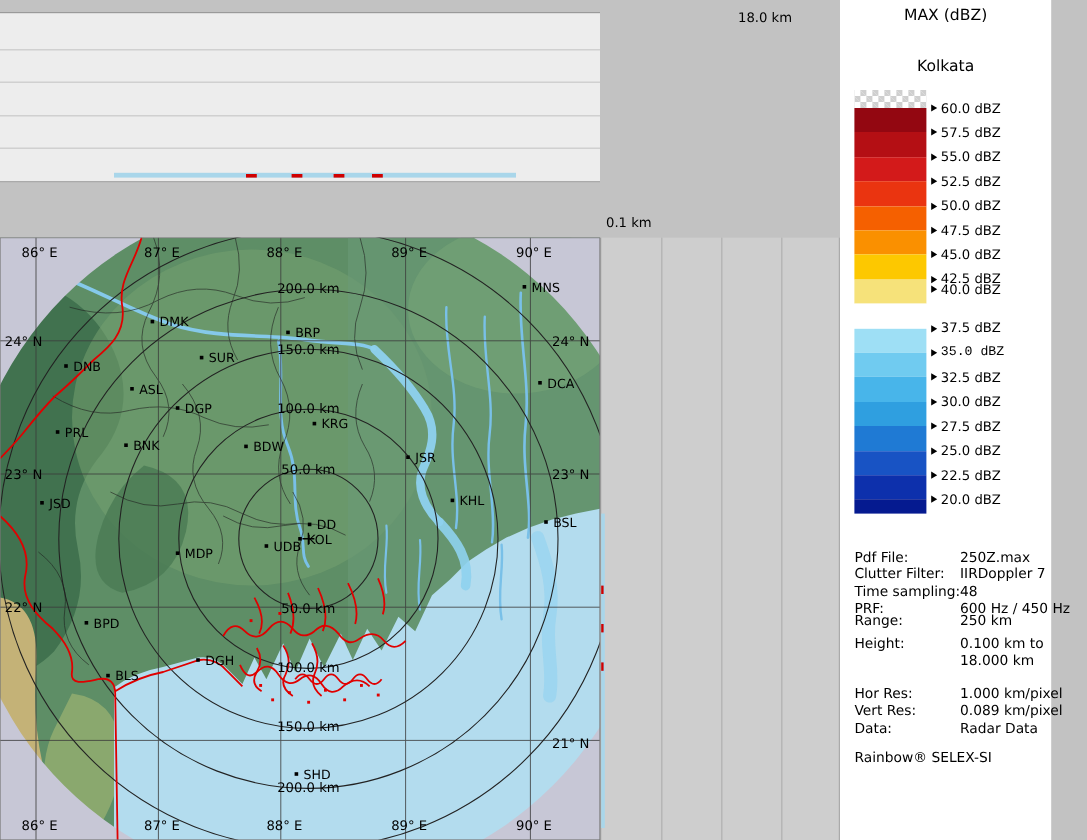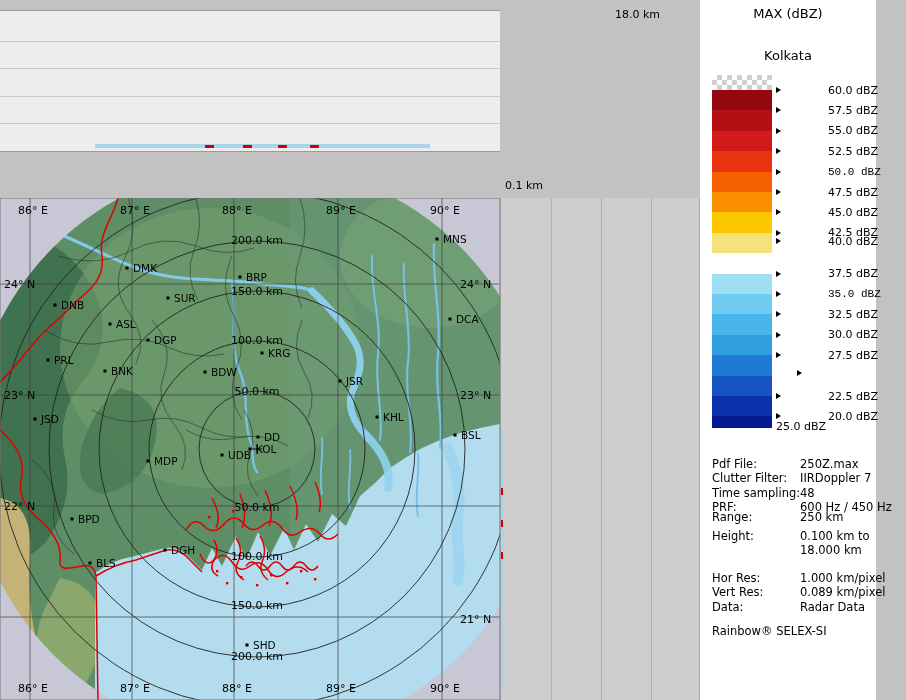--- a/index.html
+++ b/index.html
@@ -26,21 +26,21 @@
   
   .legend-panel{position:absolute;left:700px;top:0;width:176px;height:700px;background:#ffffff;}
   .legend-title{position:absolute;left:0;width:100%;text-align:center;font-size:13px;white-space:nowrap;}
   .cb-block{position:absolute;left:12px;width:60px;}
   .checker{
     background-image:
       linear-gradient(45deg,#cfcfcf 25%,transparent 25%,transparent 75%,#cfcfcf 75%),
       linear-gradient(45deg,#cfcfcf 25%,#ffffff 25%,#ffffff 75%,#cfcfcf 75%);
     background-size:10px 10px;background-position:0 0,5px 5px;background-color:#fff;}
   .cb-label{position:absolute;left:76px;height:12px;display:flex;align-items:center;
-    font-size:11px;white-space:nowrap;gap:44px;}
+    font-size:11px;white-space:nowrap;}
   .arrow{width:0;height:0;border-left:5px solid #000;border-top:3px solid transparent;
     border-bottom:3px solid transparent;margin-right:3px;flex:0 0 auto;}
   .info-row{position:absolute;left:12px;width:192px;font-size:11.5px;white-space:nowrap;}
   .info-row .val{position:absolute;left:88px;top:0;}
   .legend-footer{position:absolute;left:12px;top:624px;font-size:11.5px;}
 </style>
 </head>
 <body>
 
 <div class="top-panel">
@@ -279,21 +279,21 @@
         <span>57.5 dBZ</span>
       </div>
       <div class="cb-label" style="top: 124.8px;">
         <span class="arrow"></span>
         <span>55.0 dBZ</span>
       </div>
       <div class="cb-label" style="top: 145.2px;">
         <span class="arrow"></span>
         <span>52.5 dBZ</span>
       </div>
-      <div class="cb-label" style="top: 165.6px; font-family: Liberation Mono, monospace;">
+      <div class="cb-label" style="top: 165.6px;">
         <span class="arrow"></span>
         <span>50.0 dBZ</span>
       </div>
       <div class="cb-label" style="top: 186px;">
         <span class="arrow"></span>
         <span>47.5 dBZ</span>
       </div>
       <div class="cb-label" style="top: 206.4px;">
         <span class="arrow"></span>
         <span>45.0 dBZ</span>
@@ -319,21 +319,21 @@
         <span>32.5 dBZ</span>
       </div>
       <div class="cb-label" style="top: 328.8px;">
         <span class="arrow"></span>
         <span>30.0 dBZ</span>
       </div>
       <div class="cb-label" style="top: 349.2px;">
         <span class="arrow"></span>
         <span>27.5 dBZ</span>
       </div>
-      <div class="cb-label" style="top: 369.6px; flex-direction: column;">
+      <div class="cb-label" style="top: 369.6px;">
         <span class="arrow"></span>
         <span>25.0 dBZ</span>
       </div>
       <div class="cb-label" style="top: 390px;">
         <span class="arrow"></span>
         <span>22.5 dBZ</span>
       </div>
       <div class="cb-label" style="top: 410.4px;">
         <span class="arrow"></span>
         <span>20.0 dBZ</span>

